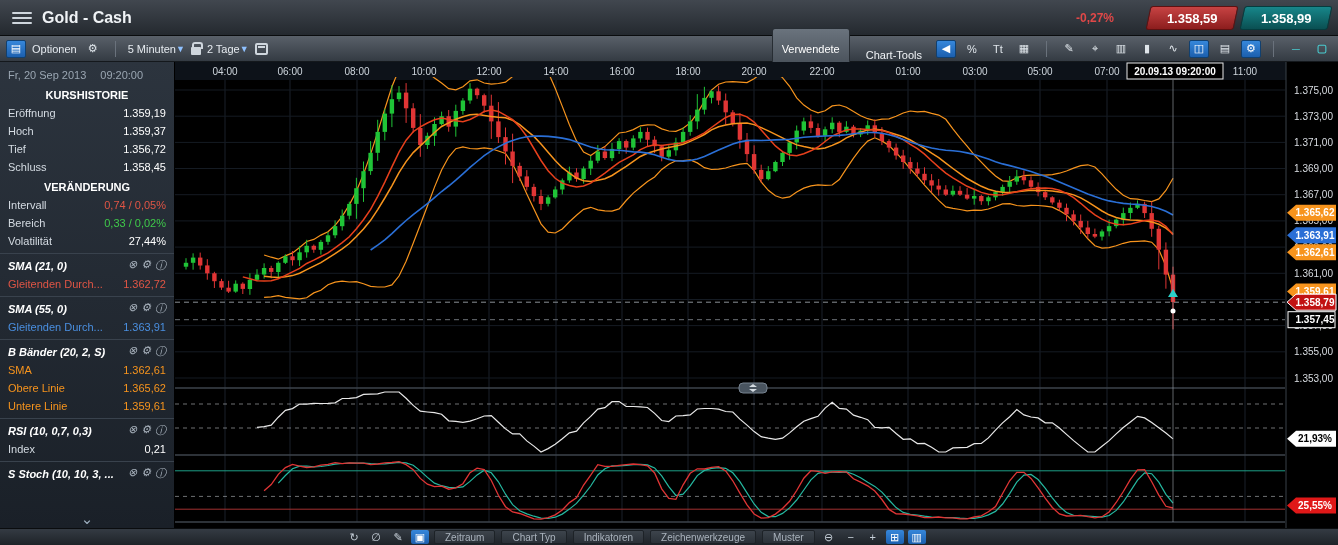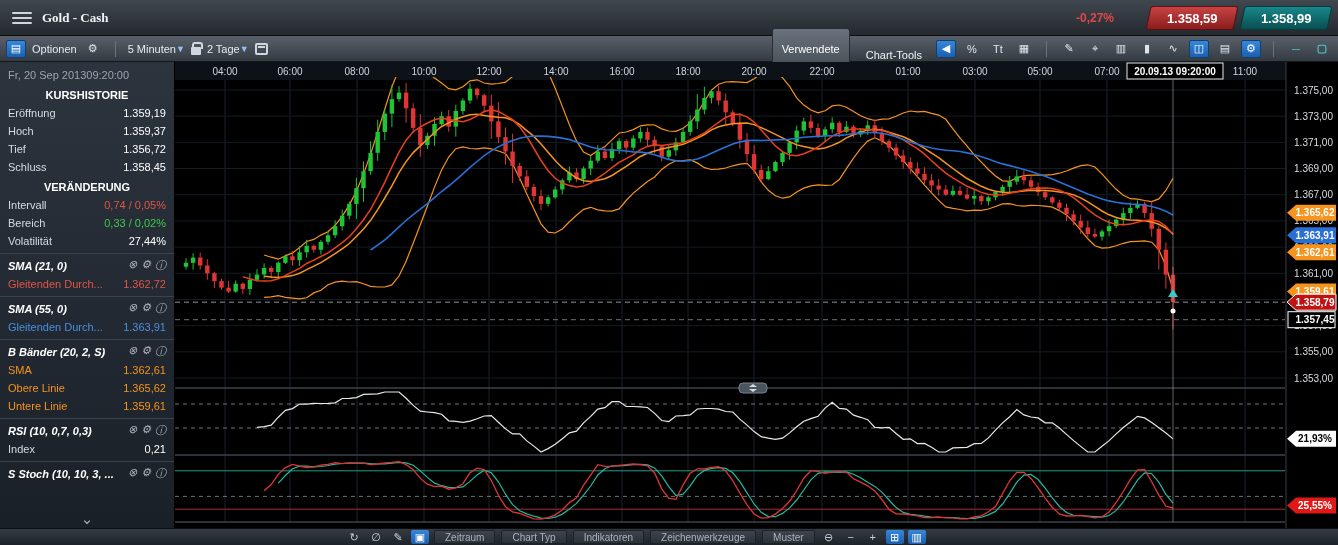--- a/index.html
+++ b/index.html
@@ -5,21 +5,21 @@
   * { box-sizing: border-box; margin: 0; padding: 0; }
   html,body { width:1338px; height:545px; overflow:hidden; background:#000;
     font-family:"Liberation Sans", sans-serif; }
   .app { width:1338px; height:545px; display:flex; flex-direction:column; overflow:hidden; }
 
   
   .titlebar { height:36px; flex:0 0 36px; display:flex; align-items:center;
     background:linear-gradient(#41474f,#24292f); border-bottom:1px solid #0a0c0e; padding:0 8px; }
   .hamburger { width:20px; display:flex; flex-direction:column; gap:3px; margin:0 10px 0 4px; cursor:pointer; }
   .hamburger span { height:2px; background:#cfd6dd; border-radius:1px; }
-  .inst-title { color:#f0f3f6; font-size:13px; font-weight:bold;font-family:Liberation Serif, serif; }
+  .inst-title { color:#f0f3f6; font-size:16px; font-weight:bold; }
   .tb-spacer { flex:1; }
   .chg-pct { color:#e04848; font-size:12px; font-weight:bold; margin-right:28px; }
   .pricebtn { height:24px; min-width:88px; border:1px solid #000; border-radius:3px;
     transform:skewX(-12deg); display:flex; align-items:center; justify-content:center;
     color:#fff; font-size:13px; font-weight:bold; margin-left:6px; cursor:pointer; }
   .pricebtn > span { transform:skewX(12deg); }
   .pricebtn.sell { background:linear-gradient(#c74343,#8c1d1d); border-color:#5e1111; }
   .pricebtn.buy  { background:linear-gradient(#17868a,#0a4f52); border-color:#053c3e; }
 
   
@@ -42,21 +42,21 @@
   .cal:before { content:''; position:absolute; top:1px; left:1px; right:1px; height:2px; background:#cfd6dd; }
   .btn-used { background:linear-gradient(#6a737d,#454d56); border:1px solid #272d33; border-radius:3px;
     padding:14px 9px; color:#fff; font-size:11px; cursor:pointer; }
   .charttools-label { margin:12px 8px 0 10px; color:#f0f3f6; }
 
   
   .main { flex:1; min-height:0; display:flex; }
   .sidebar { width:175px; flex:0 0 175px; background:linear-gradient(#2c343e,#1a2028);
     border-right:1px solid #000; color:#c6cfd8; font-size:11px; overflow:hidden;
     display:flex; flex-direction:column; padding-top:4px; }
-  .side-date { display:flex; padding:3px 8px; color:#9aa6b2; }
+  .side-date { display:flex; gap:14px; padding:3px 8px; color:#9aa6b2; }
   .side-h { padding:5px 8px 3px; color:#fff; font-weight:bold;text-align:center; }
   .side-row { display:flex; justify-content:space-between; padding:2px 8px; line-height:14px; }
   .side-row .lbl { color:#d4dbe2; }
   .side-row .val { color:#fff; }
   .ind-head { display:flex; align-items:center; padding:4px 8px 2px; border-top:1px solid #39424d;
     margin-top:3px;font-style:italic; }
   .ind-head .name { color:#fff; font-weight:bold; flex:1; }
   .ind-icons { display:flex; gap:4px; color:#aab4bf; font-size:11px; }
   .ind-icons span { cursor:pointer; }
   .v-red{color:#e05545!important}.v-green{color:#3fc94a!important}

